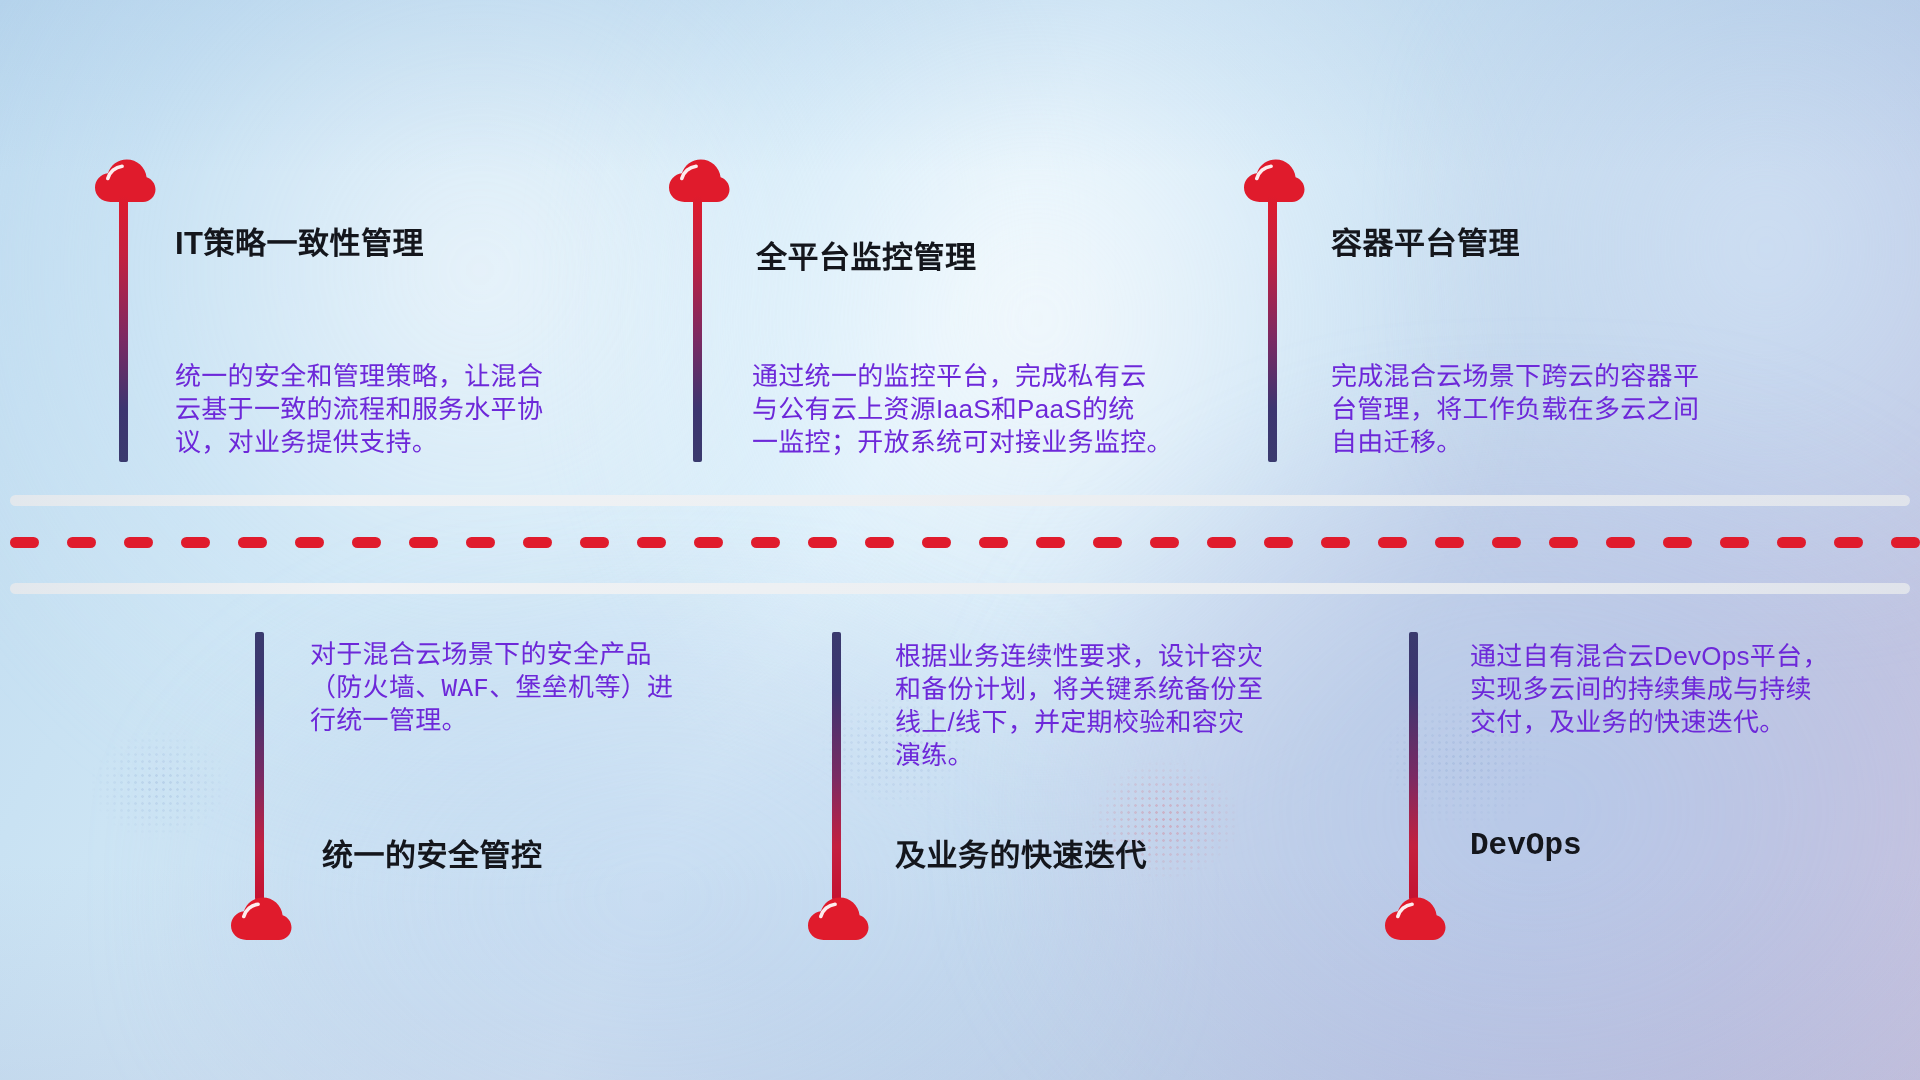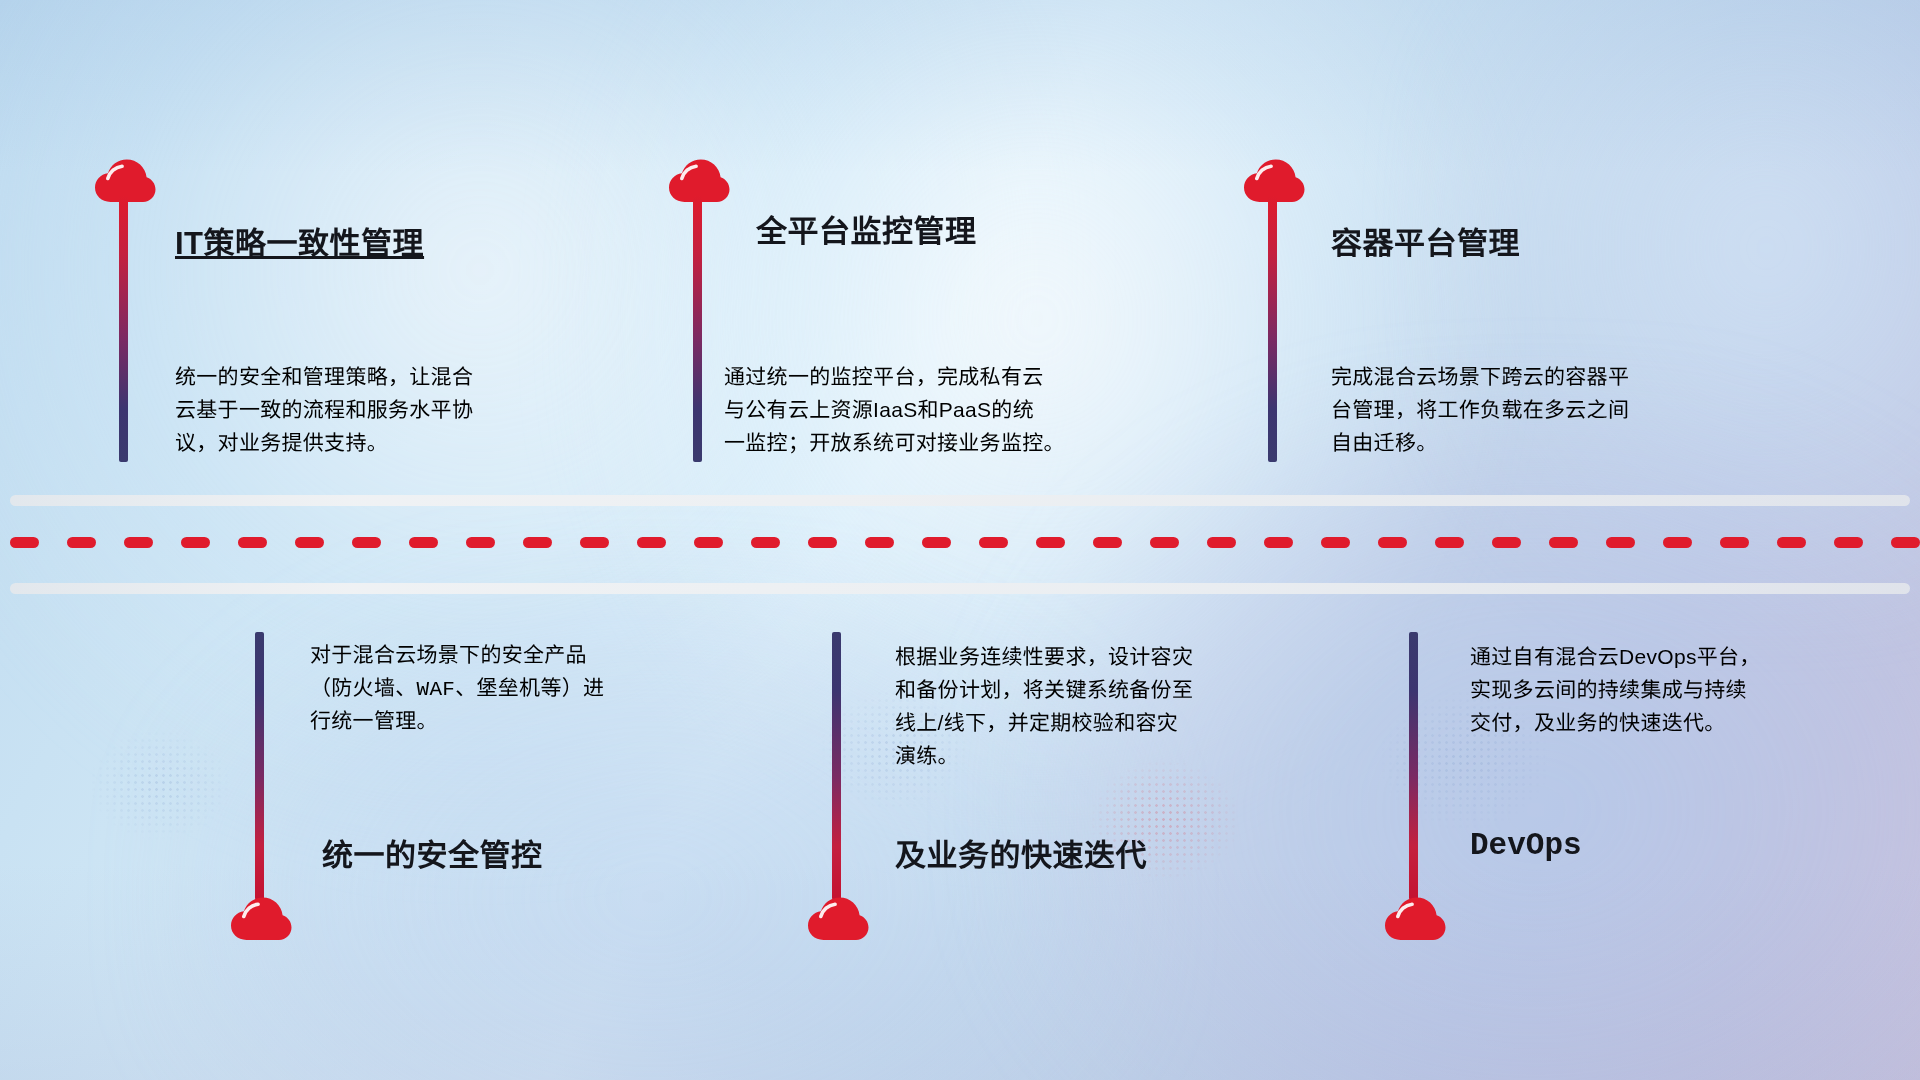--- a/index.html
+++ b/index.html
@@ -167,23 +167,23 @@
     font-size: 31px;
     font-weight: 700;
     color: #14161c;
     letter-spacing: 0.5px;
     white-space: nowrap;
   }
   .heading.latin { letter-spacing: 0px; font-family: Liberation Mono, monospace; }
 
   .para {
     position: absolute;
-    font-size: 21px;
+    font-size: 26px;
     line-height: 33px;
-    color: #000000;
+    color: #6d28d9;
     white-space: pre-line;
     letter-spacing: 0.3px;
   }
 </style>
 </head>
 <body>
 
 <div id="stage">
 
   <div class="bg-base"></div>
@@ -201,36 +201,36 @@
   <div class="bg-vignette"></div>
 
   <div class="col">
     <div class="cloud" style="left:94px; top:158px;">
       <svg viewBox="0 0 62 46">
         <path d="M16.5 44 C7.4 44 1 37.6 1 29.6 C1 22.2 6.6 16.1 13.9 15.3 C16.4 7.2 24.0 1.5 32.8 1.5 C43.0 1.5 51.5 9.2 52.6 19.2 C57.9 20.9 61.5 25.8 61.5 31.5 C61.5 38.4 55.9 44 49.0 44 Z" fill="#e01b2c"></path>
         <path d="M13.8 20.5 C15.6 13.9 21.3 9.0 28.1 8.2" fill="none" stroke="#ffffff" stroke-width="3.6" stroke-linecap="round" opacity="0.92"></path>
       </svg>
     </div>
     <div class="stem stem-down" style="left:119px; top:196px; height:266px;"></div>
-    <div class="heading" style="left:175px; top:218px;text-decoration:underline;">IT策略一致性管理</div>
+    <div class="heading" style="left:175px; top:218px;">IT策略一致性管理</div>
     <div class="para" style="left:175px; top:360px; width:430px;">统一的安全和管理策略，让混合
 云基于一致的流程和服务水平协
 议，对业务提供支持。</div>
   </div>
 
   <div class="col">
     <div class="cloud" style="left:668px; top:158px;">
       <svg viewBox="0 0 62 46">
         <path d="M16.5 44 C7.4 44 1 37.6 1 29.6 C1 22.2 6.6 16.1 13.9 15.3 C16.4 7.2 24.0 1.5 32.8 1.5 C43.0 1.5 51.5 9.2 52.6 19.2 C57.9 20.9 61.5 25.8 61.5 31.5 C61.5 38.4 55.9 44 49.0 44 Z" fill="#e01b2c"></path>
         <path d="M13.8 20.5 C15.6 13.9 21.3 9.0 28.1 8.2" fill="none" stroke="#ffffff" stroke-width="3.6" stroke-linecap="round" opacity="0.92"></path>
       </svg>
     </div>
     <div class="stem stem-down" style="left:693px; top:196px; height:266px;"></div>
-    <div class="heading" style="left:756px; top:206px;">全平台监控管理</div>
-    <div class="para" style="left:724px; top:360px; width:450px;">通过统一的监控平台，完成私有云
+    <div class="heading" style="left:756px; top:232px;">全平台监控管理</div>
+    <div class="para" style="left:752px; top:360px; width:450px;">通过统一的监控平台，完成私有云
 与公有云上资源IaaS和PaaS的统
 一监控；开放系统可对接业务监控。</div>
   </div>
 
   <div class="col">
     <div class="cloud" style="left:1243px; top:158px;">
       <svg viewBox="0 0 62 46">
         <path d="M16.5 44 C7.4 44 1 37.6 1 29.6 C1 22.2 6.6 16.1 13.9 15.3 C16.4 7.2 24.0 1.5 32.8 1.5 C43.0 1.5 51.5 9.2 52.6 19.2 C57.9 20.9 61.5 25.8 61.5 31.5 C61.5 38.4 55.9 44 49.0 44 Z" fill="#e01b2c"></path>
         <path d="M13.8 20.5 C15.6 13.9 21.3 9.0 28.1 8.2" fill="none" stroke="#ffffff" stroke-width="3.6" stroke-linecap="round" opacity="0.92"></path>
       </svg>

